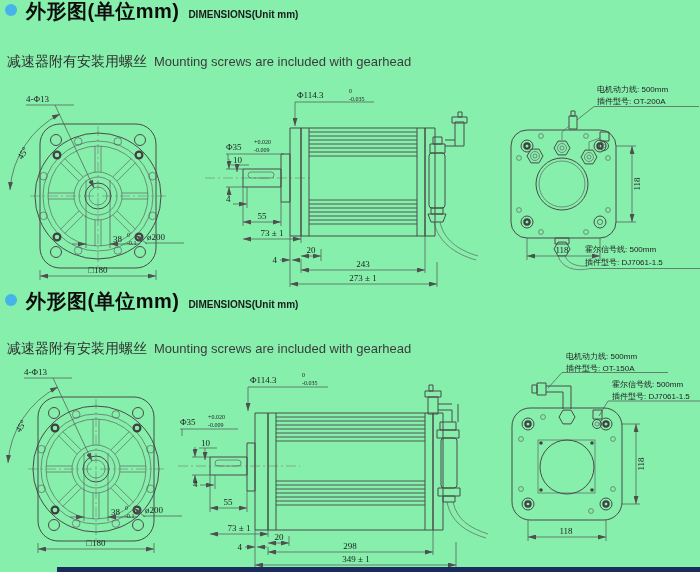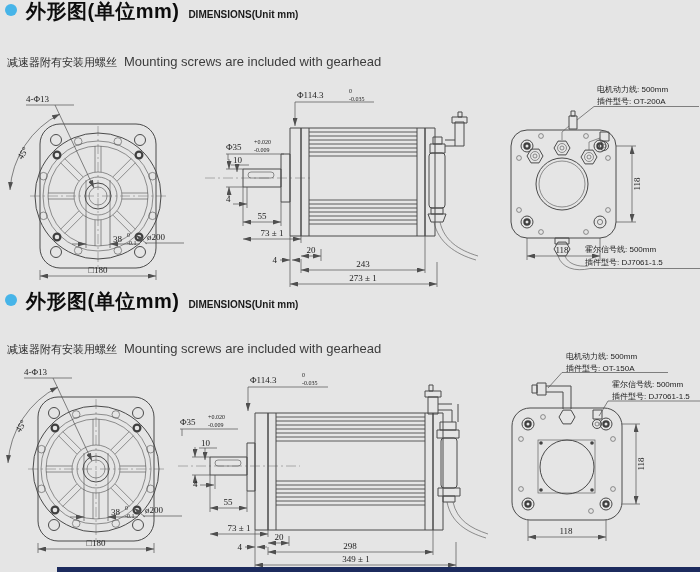--- a/index.html
+++ b/index.html
@@ -1,23 +1,23 @@
 <!DOCTYPE html>
 <html><head>
 <meta charset="utf-8">
 <style>
   html,body{margin:0;padding:0;background:#fff;}
-  .page{position:relative;width:700px;height:572px;background:#e5e5e5;overflow:hidden;
+  .page{position:relative;width:700px;height:572px;background:#86efac;overflow:hidden;
         font-family:"Liberation Sans","DejaVu Sans",sans-serif;}
   .hdr{position:absolute;display:flex;align-items:flex-end;gap:9px;left:5px;}
   .dot{width:12px;height:12px;border-radius:50%;background:#46b4e8;margin-bottom:5px;}
   .tcn{font-size:20px;font-weight:bold;color:#0d0d0d;letter-spacing:.5px;line-height:1;}
   .ten{font-size:10px;font-weight:bold;color:#1a1a1a;margin-bottom:1px;}
   .sub{position:absolute;left:7px;display:flex;align-items:flex-end;gap:7px;}
-  .scn{font-size:11px;color:#2e2e2e;line-height:1;}
+  .scn{font-size:14px;color:#2e2e2e;line-height:1;}
   .sen{font-size:13px;color:#3c3c3c;line-height:1;margin-top:28px;}
   svg.draw{position:absolute;left:0;}
   .o{fill:none;stroke:#4a4a4a;stroke-width:1;stroke-linejoin:round;}
   .t{fill:none;stroke:#5a5a5a;stroke-width:.65;}
   .f{fill:none;stroke:#4a4a4a;stroke-width:.9;}
   .dk{fill:none;stroke:#3f3f3f;stroke-width:2.2;}
   .d{fill:none;stroke:#525252;stroke-width:.7;}
   .cl{fill:none;stroke:#787878;stroke-width:.55;stroke-dasharray:10 3 2 3;}
   .dim{font:9px "Liberation Serif","DejaVu Serif",serif;fill:#1c1c1c;}
   .tol{font:6px "Liberation Serif","DejaVu Serif",serif;fill:#1c1c1c;}

